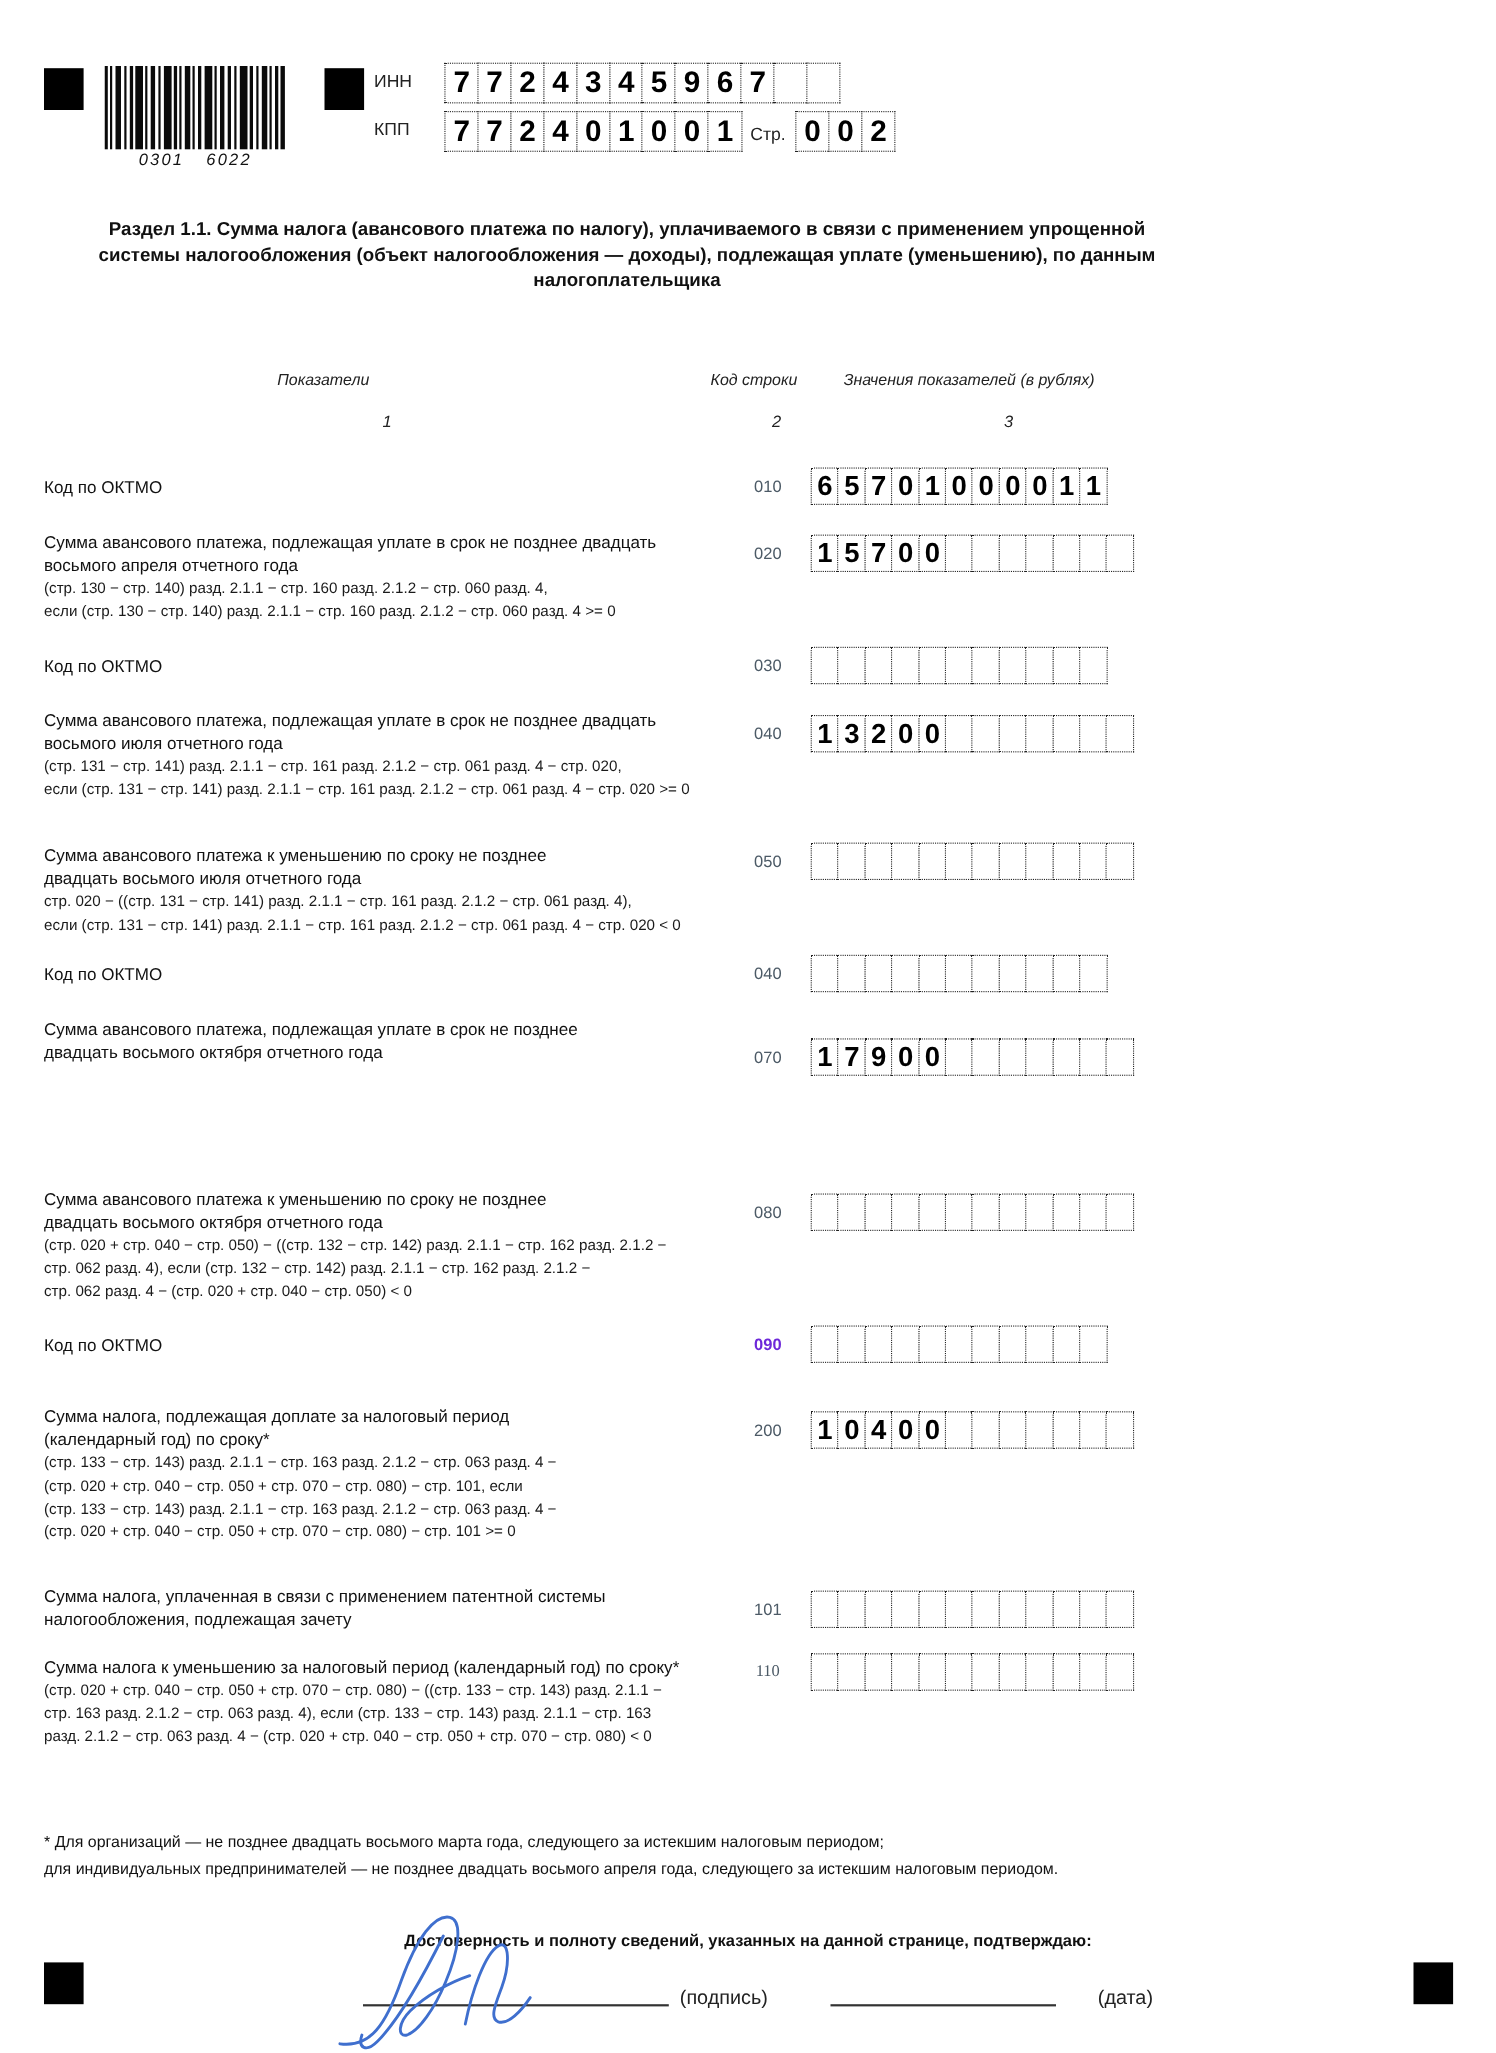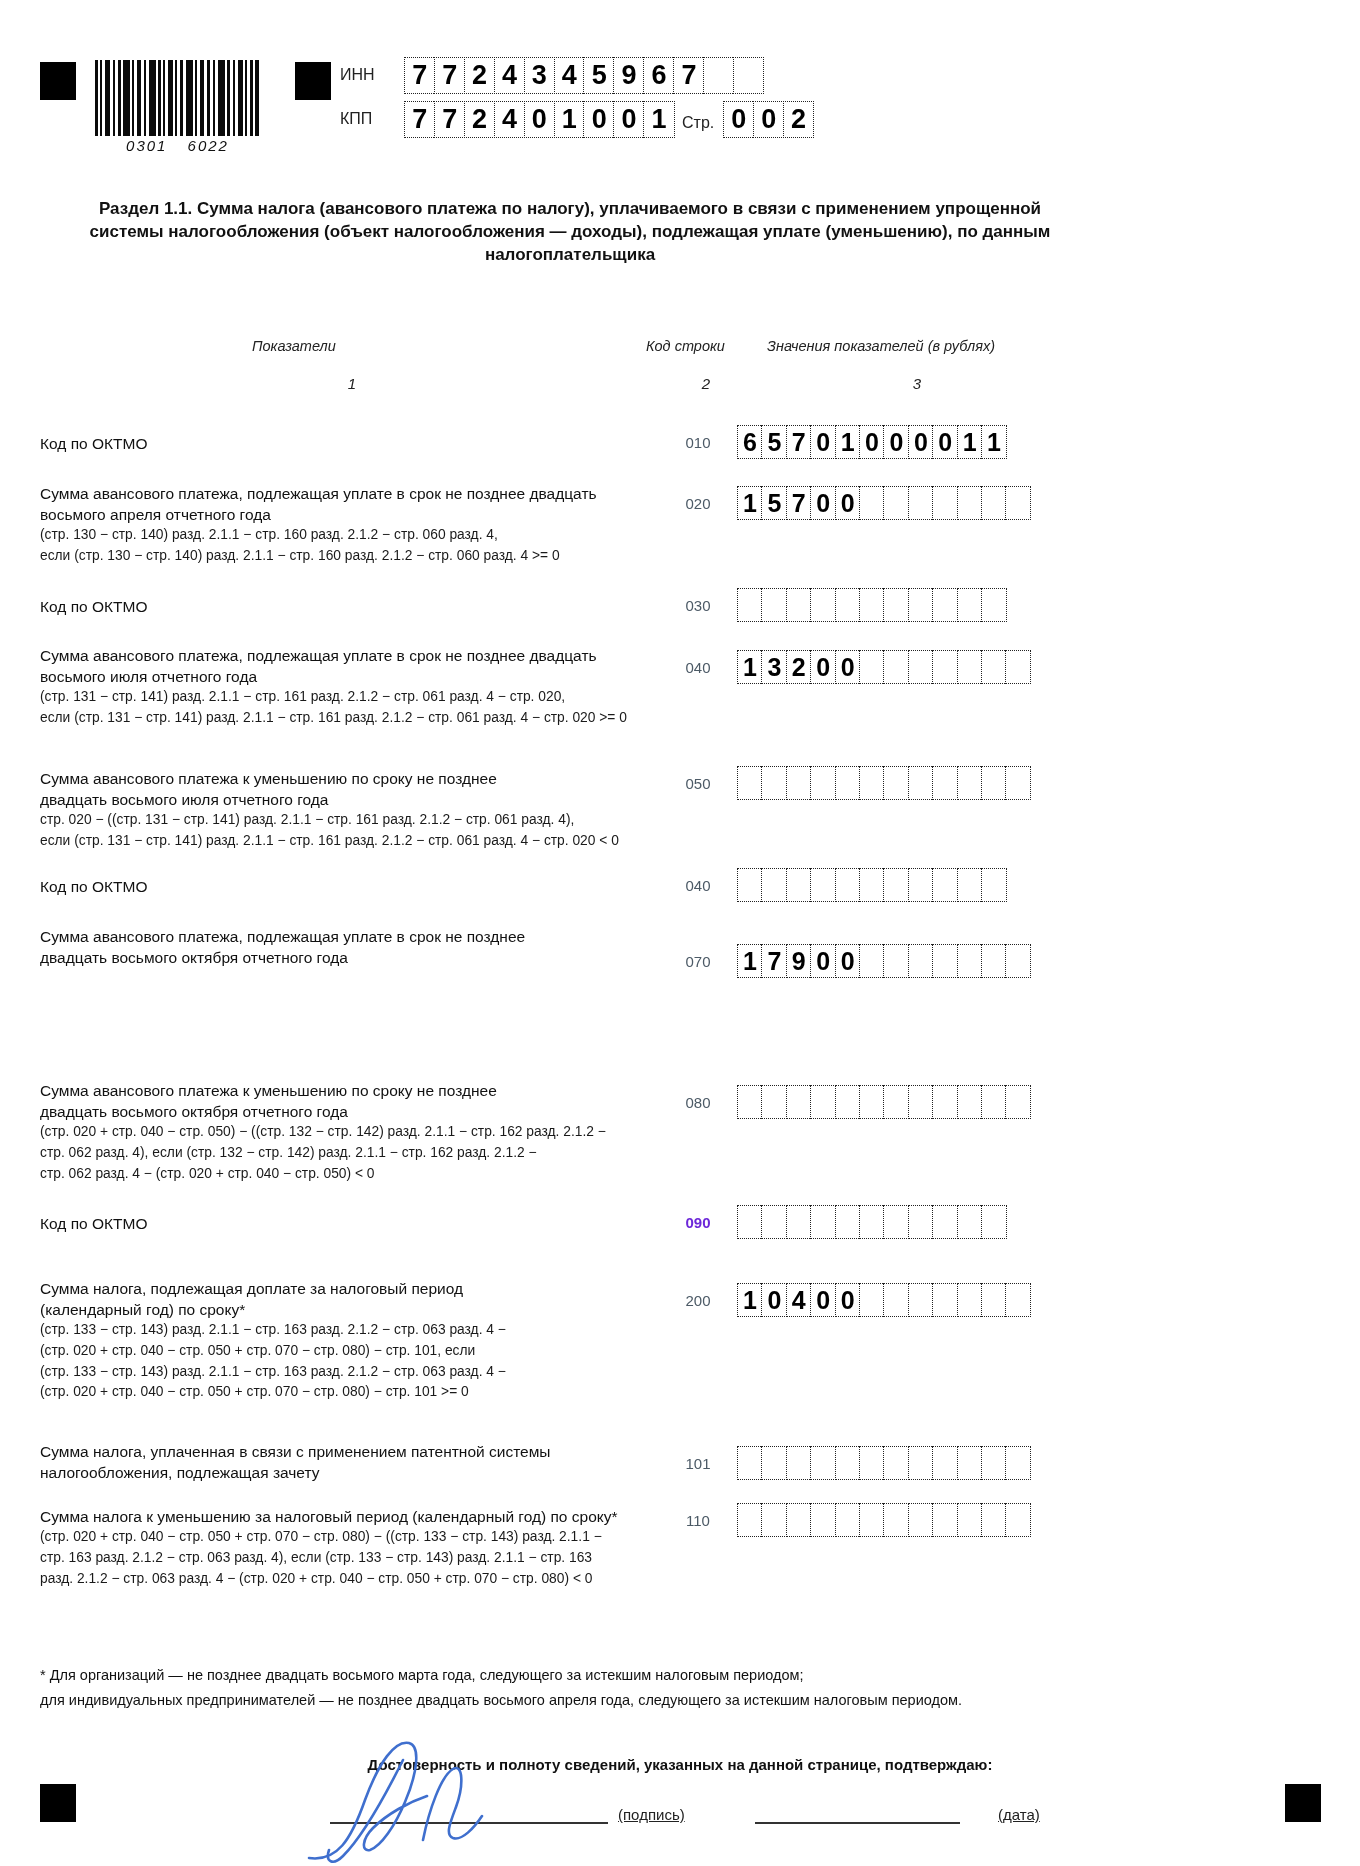--- a/index.html
+++ b/index.html
@@ -21,21 +21,21 @@
   .rowtext .lbl{display:block;font-size:15.5px;line-height:21px;white-space:pre-line;color:#111;}
   .rowtext .frm{display:block;font-size:13.8px;line-height:20.8px;white-space:pre-line;color:#1a1a1a;}
   .code{position:absolute;left:668px;width:60px;text-align:center;font-size:15px;}
   .barcode-num{position:absolute;left:95px;top:137px;width:165px;text-align:center;
                font-size:15px;letter-spacing:2px;word-spacing:14px;color:#111;font-style:italic;}
   .footnote{position:absolute;left:40px;top:1663px;width:1010px;font-size:14.5px;
             line-height:25px;white-space:pre-line;}
   .confirm{position:absolute;left:150px;top:1756px;width:1060px;text-align:center;
            font-size:15px;font-weight:bold;}
   .sigline{position:absolute;border-top:2px solid #333;height:0;}
-  .siglabel{position:absolute;font-size:15px;color:#222;text-decoration:underline;}
+  .siglabel{position:absolute;font-size:18px;color:#222;}
 </style>
 </head>
 <body>
 
 <div class="page">
 
   <div class="sq" style="left:40px;top:62px;"></div>
   <div class="sq" style="left:295px;top:62px;"></div>
   <div class="sq" style="left:40px;top:1784px;"></div>
   <div class="sq" style="left:1285px;top:1784px;"></div>
@@ -349,21 +349,21 @@
       <span class="cell"></span>
       <span class="cell"></span>
     </div>
 
   <div class="rowtext" style="top:1506px;">
     <span class="lbl">Сумма налога к уменьшению за налоговый период (календарный год) по сроку*</span>
     <span class="frm">(стр. 020 + стр. 040 − стр. 050 + стр. 070 − стр. 080) − ((стр. 133 − стр. 143) разд. 2.1.1 −
 стр. 163 разд. 2.1.2 − стр. 063 разд. 4), если (стр. 133 − стр. 143) разд. 2.1.1 − стр. 163
 разд. 2.1.2 − стр. 063 разд. 4 − (стр. 020 + стр. 040 − стр. 050 + стр. 070 − стр. 080) &lt; 0</span>
   </div>
-  <div class="code" style="top: 1512px; color: rgb(76, 90, 102);">110</div>
+  <div class="code" style="top: 1512px; color: rgb(76, 90, 102); font-family: Liberation Serif, serif;">110</div>
   <div class="boxes" style="left:737px;top:1503px;">
       <span class="cell"></span>
       <span class="cell"></span>
       <span class="cell"></span>
       <span class="cell"></span>
       <span class="cell"></span>
       <span class="cell"></span>
       <span class="cell"></span>
       <span class="cell"></span>
       <span class="cell"></span>

